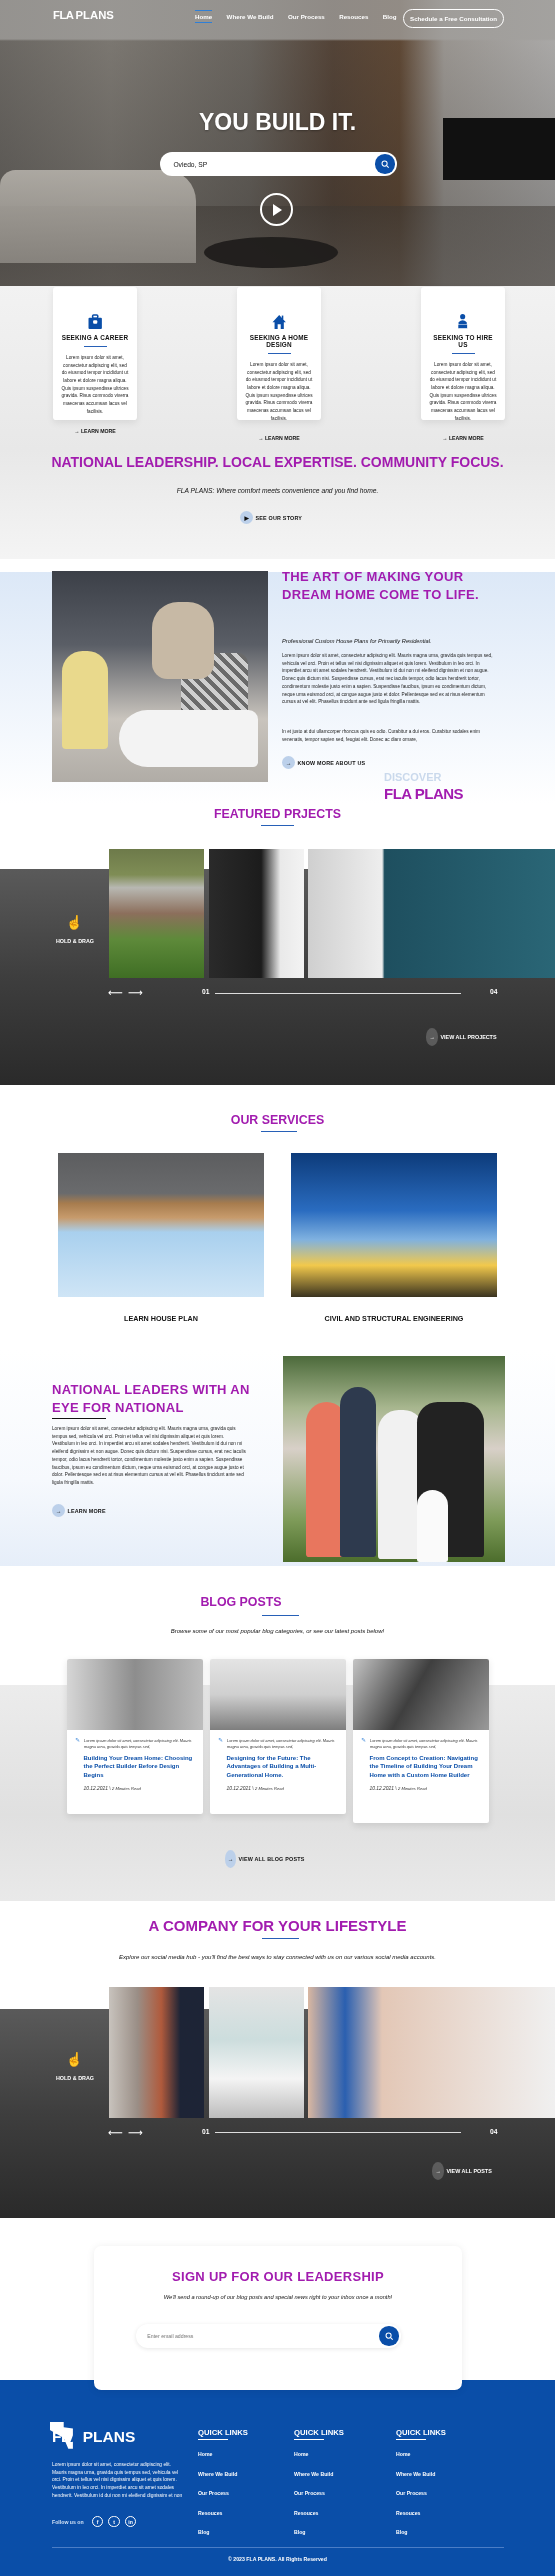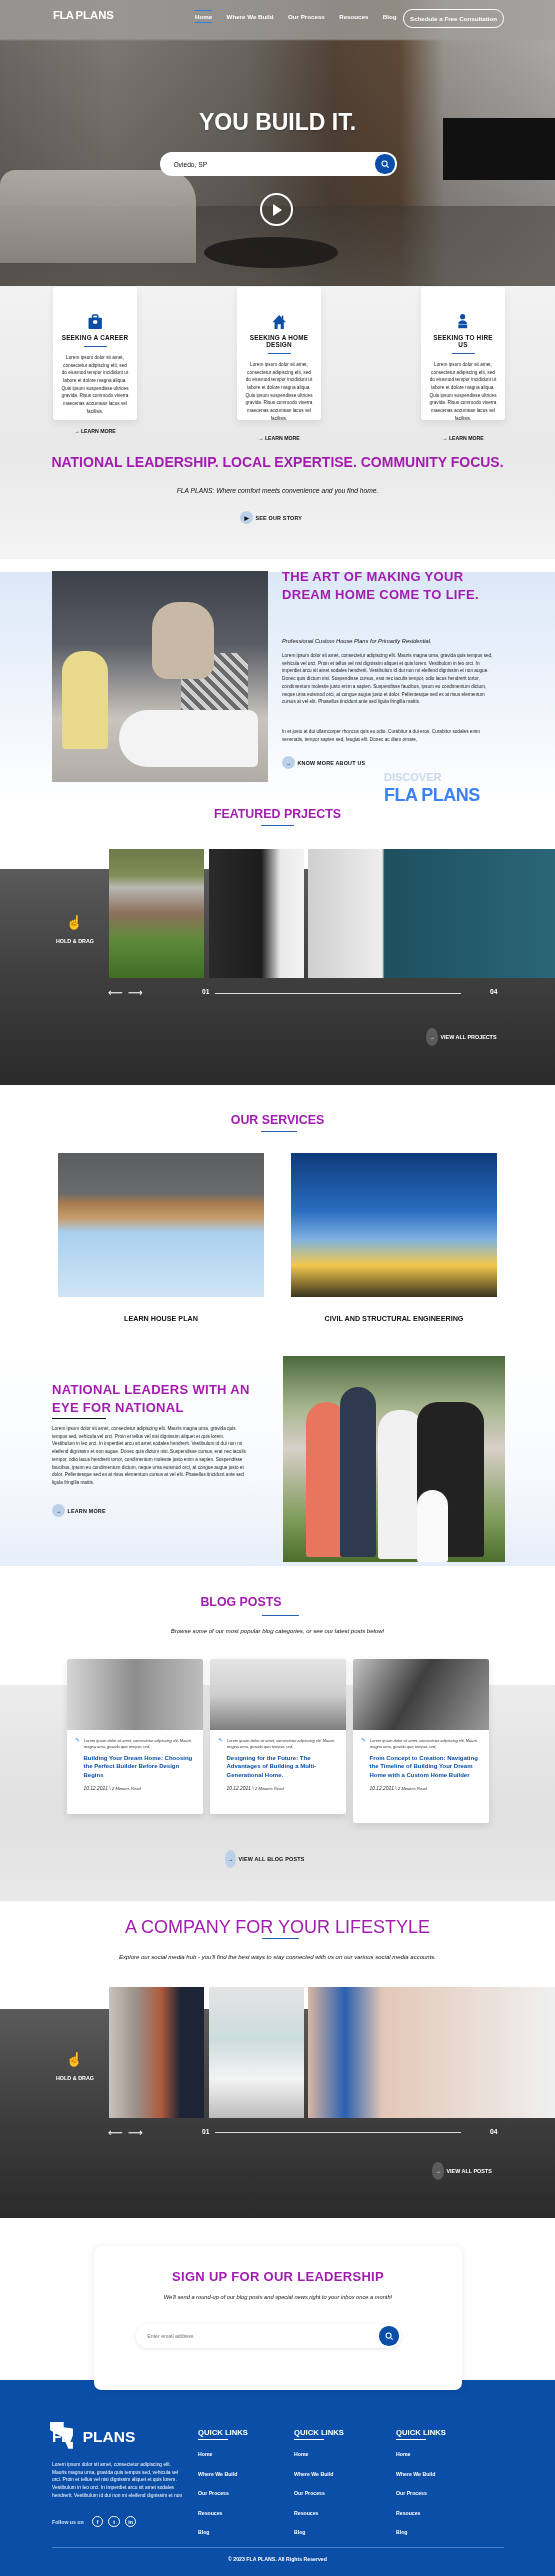--- a/index.html
+++ b/index.html
@@ -56,21 +56,21 @@
 #art-img .p3{left:129px;top:82px;width:67px;height:72px;background:repeating-linear-gradient(45deg,#6a6a6a 0 4.1px,#cfcfcf 4.1px 8.2px);border-radius:10.3px}
 #art-img .baby{left:100px;top:31px;width:62px;height:77px;background:#c7b9a5;border-radius:26px 26px 15.5px 15.5px}
 #art-title{left:282px;top:568px;width:216px;font-size:13px;font-weight:bold;line-height:17.5px;letter-spacing:0.3px}
 #art-sub{left:282px;top:638px;font-size:5.7px;font-style:italic}
 .body-txt{font-size:4.7px;line-height:7.7px;color:#222}
 #art-p1{left:282px;top:652px;width:216px}
 #art-p2{left:282px;top:728px;width:216px}
 #art-more{left:282px;top:756px}
 #discover{left:384px;top:771px;color:#cad9ec;font-weight:bold}
 #discover .d1{font-size:11px}
-#discover .logo2{font-size:18px;color:#3b82f6;letter-spacing:-0.5px;margin-top:2.1px}
+#discover .logo2{font-size:15px;color:#a21caf;letter-spacing:-0.5px;margin-top:2.1px}
 
 
 #feat-title{left:0;top:807px;width:555px;font-size:12.4px;font-weight:bold}
 .hrule{height:1px;background:#2760b7;margin:0 auto}
 #feat-rule{left:261px;top:825px;width:33px}
 .dark-band{left:0;width:555px;background:linear-gradient(180deg,#5a5a5a,#3e3e3e 50%,#2a2a2a)}
 #feat-band{top:869px;height:216px}
 .hold{color:#fff;font-size:5.4px;font-weight:bold;text-align:center;width:52px}
 .hold .hand{font-size:13.4px;line-height:13.4px}
 .slide{height:129px;overflow:hidden}
@@ -106,21 +106,21 @@
 #blog-rule{left:262px;top:1615px;width:37px}
 #blog-sub{left:0;top:1628px;width:555px;font-size:6px;font-style:italic}
 .bcard{top:1659px;width:136px;height:155px;background:#fff;box-shadow:0 2.1px 7.2px rgba(0,0,0,.1);border-radius:2.1px;overflow:hidden}
 .bcard .bimg{height:71px;background:linear-gradient(180deg,#cfcfcf,#8c8c8c)}
 .bcard .meta{display:flex;gap:4.1px;padding:8.2px 10.3px 0 8.2px;font-size:3.9px;font-style:italic;line-height:5.7px;color:#333}
 .bcard h4{padding:4.1px 10.3px 0 16.5px;font-size:6px;font-weight:bold;line-height:8.8px;color:#0a4ea8}
 .bcard .date{padding:6.2px 10.3px 0 16.5px;font-size:4.9px;font-style:italic;color:#333}
 #blog-more{left:225px;top:1850px}
 
 
-#life-title{left:0;top:1917px;width:555px;font-size:18px;font-weight:normal}
+#life-title{left:0;top:1917px;width:555px;font-size:15px;font-weight:bold}
 #life-rule{left:262px;top:1938px;width:37px}
 #life-sub{left:0;top:1954px;width:555px;font-size:6px;font-style:italic}
 #life-band{top:2009px;height:209px}
 #ls1{left:109px;top:1987px;width:95px;height:131px;background:linear-gradient(90deg,#c8c3bd 0,#9a8e86 30%,#b05a3c 55%,#1d2436 75%,#1d2436 100%)}
 #ls2{left:209px;top:1987px;width:95px;height:131px;background:linear-gradient(180deg,#e4e4e4 0,#cdd 40%,#f4f4f4 70%,#bcbcbc 100%)}
 #ls3{left:308px;top:1987px;width:247px;height:131px;background:linear-gradient(90deg,#d9b7a1 0,#2a5fb0 15%,#e3c7b6 30%,#f0f0f0 100%)}
 
 
 #nl-card{left:94px;top:2246px;width:368px;height:144px;background:#fff;border-radius:7.2px;box-shadow:0 1px 8.2px rgba(0,0,0,.08)}
 #nl-title{left:94px;top:2269px;width:368px;font-size:13px;font-weight:bold;letter-spacing:0.3px}

